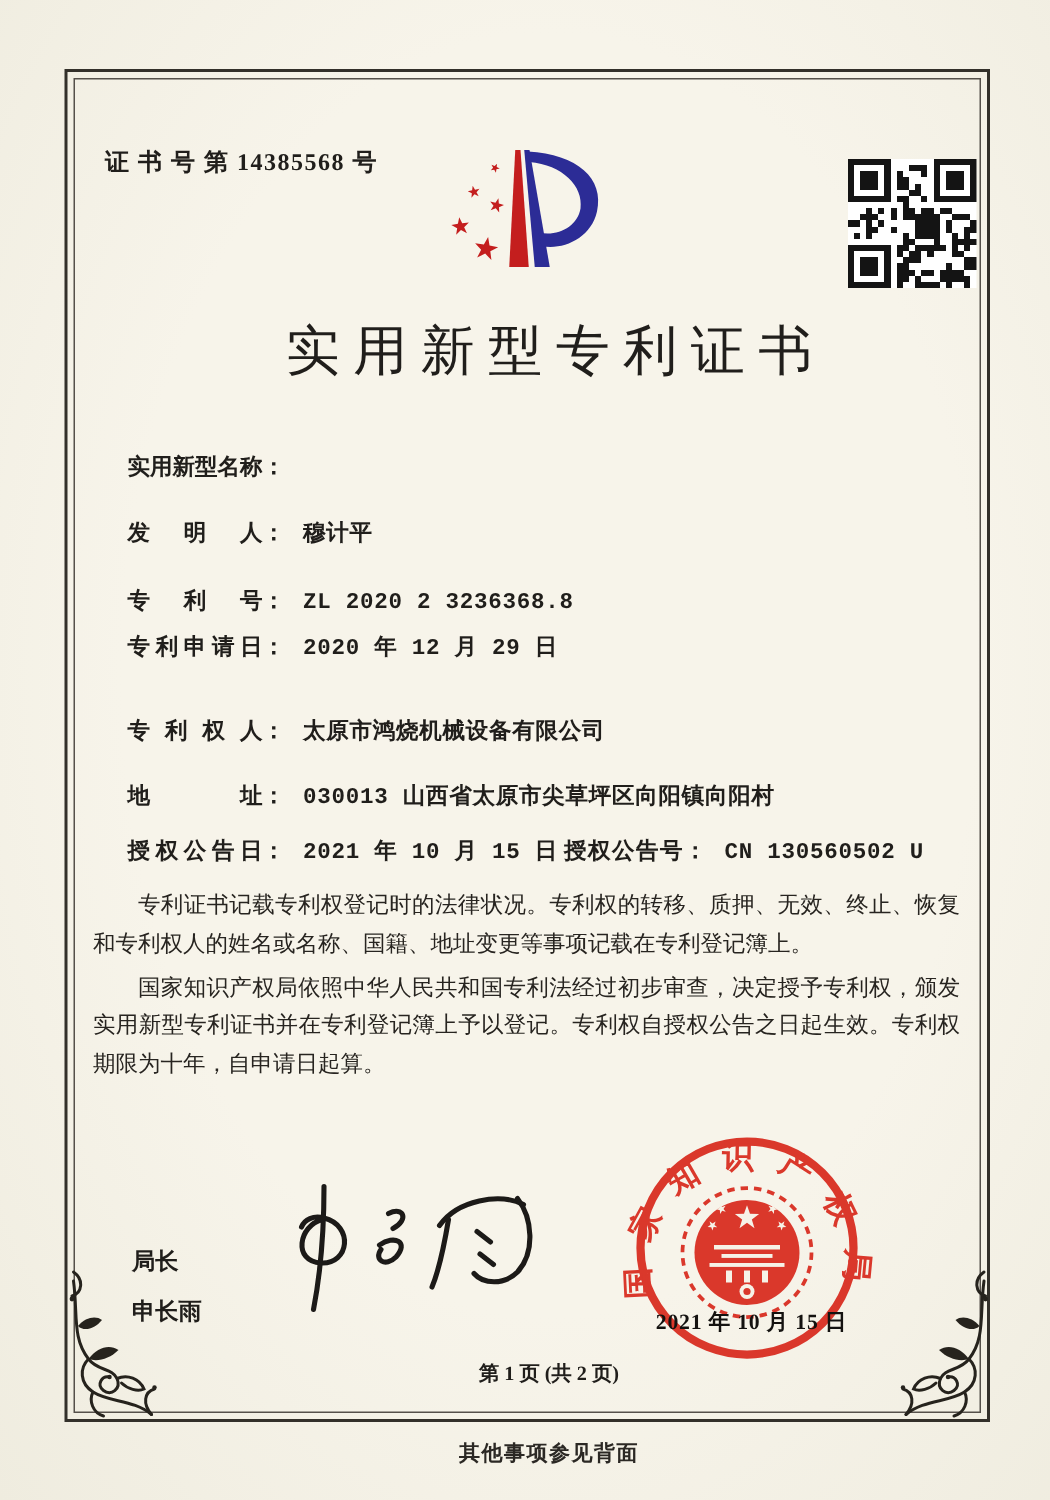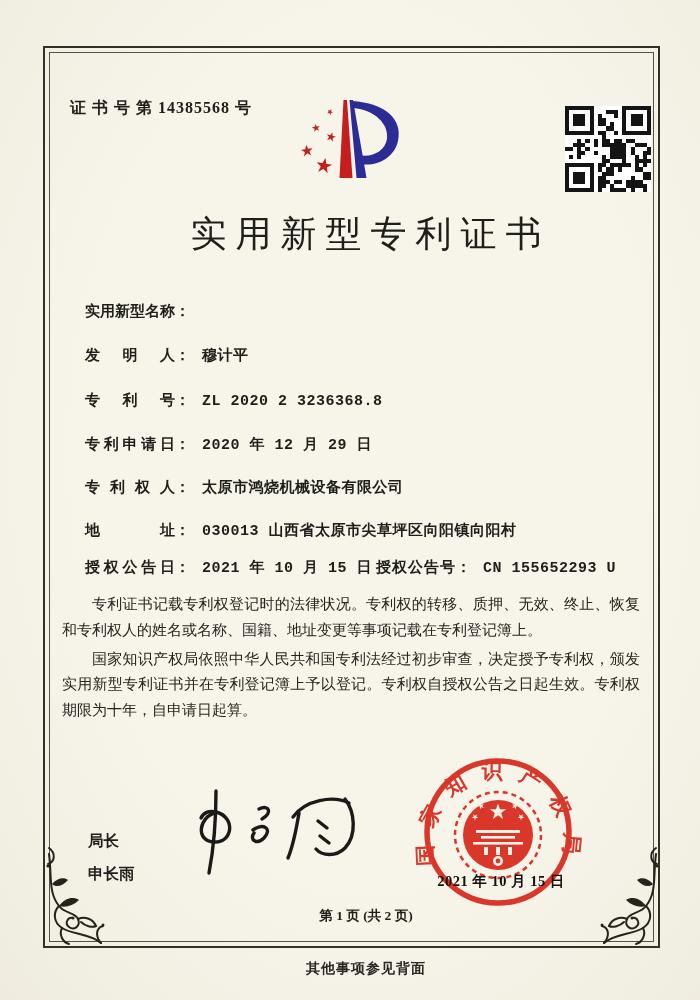--- a/index.html
+++ b/index.html
@@ -324,21 +324,21 @@
   <div class="frow" style="top:346px">
     <span class="flabel">发明人</span>
       <span class="fcolon">：</span>
       <span class="fvalue">穆计平</span>
   </div>
   <div class="frow" style="top:391px">
     <span class="flabel">专利号</span>
       <span class="fcolon">：</span>
       <span class="fvalue">ZL 2020 2 3236368.8</span>
   </div>
-  <div class="frow" style="top:435px">
+  <div class="frow" style="top:422px">
     <span class="flabel">专利申请日</span>
       <span class="fcolon">：</span>
       <span class="fvalue">2020 年 12 月 29 日</span>
   </div>
   <div class="frow" style="top:478px">
     <span class="flabel">专利权人</span>
       <span class="fcolon">：</span>
       <span class="fvalue">太原市鸿烧机械设备有限公司</span>
   </div>
   <div class="frow" style="top:521px">
@@ -346,21 +346,21 @@
       <span class="fcolon">：</span>
       <span class="fvalue">030013 山西省太原市尖草坪区向阳镇向阳村</span>
   </div>
   <div class="frow" style="top:558px">
     <span class="flabel">授权公告日</span>
       <span class="fcolon">：</span>
       <span class="fvalue">2021 年 10 月 15 日</span>
     <span class="grp2">
       <span class="flabel2">授权公告号</span>
         <span class="fcolon">：</span>
-        <span class="fvalue">CN 155652293 U</span>
+        <span class="fvalue">CN 130560502 U</span>
     </span>
   </div>
 
   <div class="paras">
     <p>专利证书记载专利权登记时的法律状况。专利权的转移、质押、无效、终止、恢复和专利权人的姓名或名称、国籍、地址变更等事项记载在专利登记簿上。</p>
     <p>国家知识产权局依照中华人民共和国专利法经过初步审查，决定授予专利权，颁发实用新型专利证书并在专利登记簿上予以登记。专利权自授权公告之日起生效。专利权期限为十年，自申请日起算。</p>
   </div>
 
   <div class="signer" style="top:810px">局长</div>
   <div class="signer" style="top:843px">申长雨</div>

